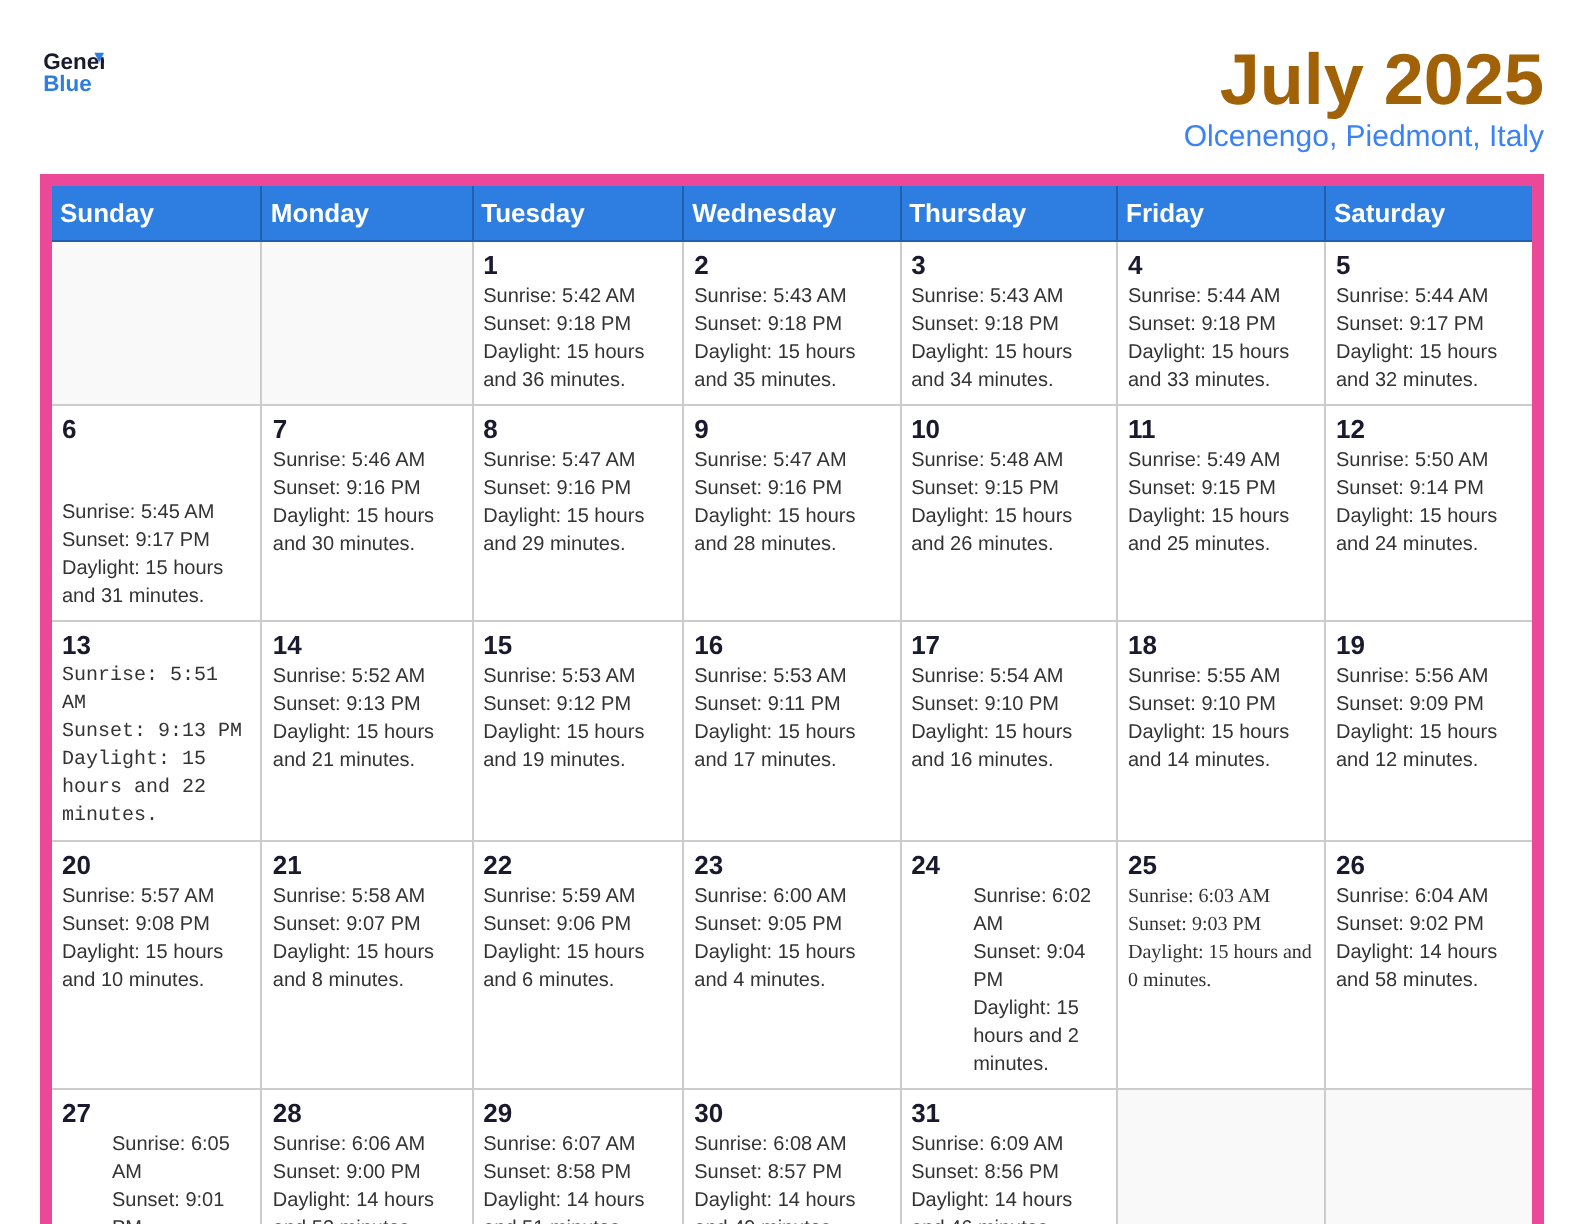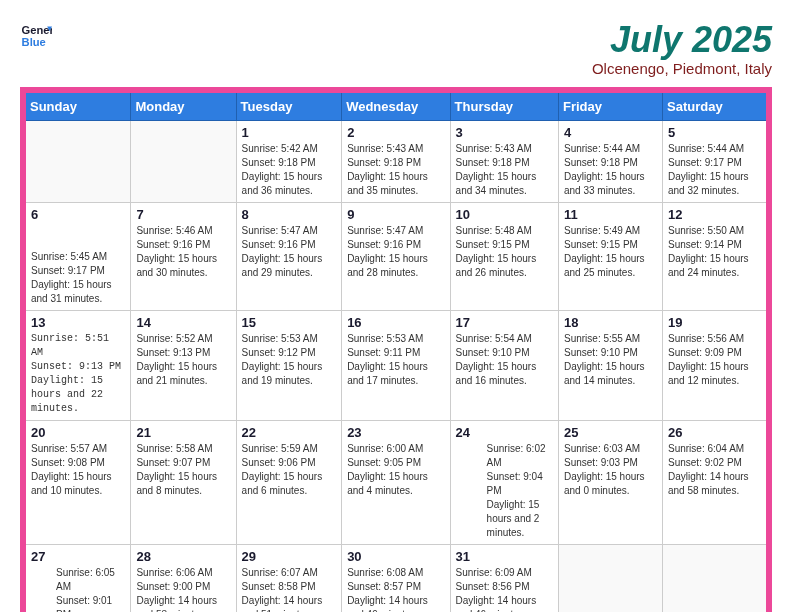--- a/index.html
+++ b/index.html
@@ -24,27 +24,26 @@
     .logo-icon {
       width: 32px;
       height: 32px;
     }
     .title-block {
       text-align: right;
     }
     .month-year {
       font-size: 36px;
       font-weight: bold;
-      color: #0f766e;
+      color: #a16207;
       line-height: 1.1;
-      font-style: italic;
     }
     .location {
       font-size: 15px;
-      color: #7f1d1d;
+      color: #3b82f6;
     }
     table {
       width: 100%;
       border-collapse: collapse;
       border: 6px solid #ec4899;
     }
     thead tr th {
       background-color: #2e7de0;
       color: #fff;
       font-size: 13px;
@@ -255,21 +254,21 @@
 Daylight: 15 hours and 4 minutes.</div>
         </td>
         <td>
           <div class="day-num">24</div>
           <div class="day-info" style="white-space: pre-line; margin-left: 31px;">Sunrise: 6:02 AM
 Sunset: 9:04 PM
 Daylight: 15 hours and 2 minutes.</div>
         </td>
         <td>
           <div class="day-num">25</div>
-          <div class="day-info" style="white-space: pre-line;">Sunrise: 6:03 AM
+          <div class="day-info" style="white-space: pre-line; font-family: Liberation Serif, serif;">Sunrise: 6:03 AM
 Sunset: 9:03 PM
 Daylight: 15 hours and 0 minutes.</div>
         </td>
         <td>
           <div class="day-num">26</div>
           <div class="day-info" style="white-space: pre-line;">Sunrise: 6:04 AM
 Sunset: 9:02 PM
 Daylight: 14 hours and 58 minutes.</div>
         </td>
       </tr>

